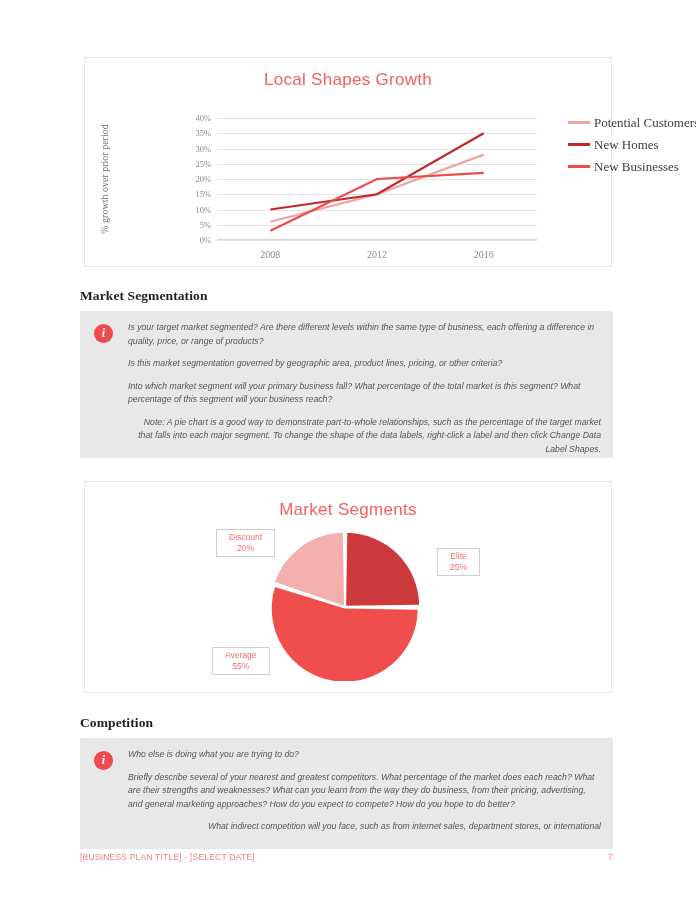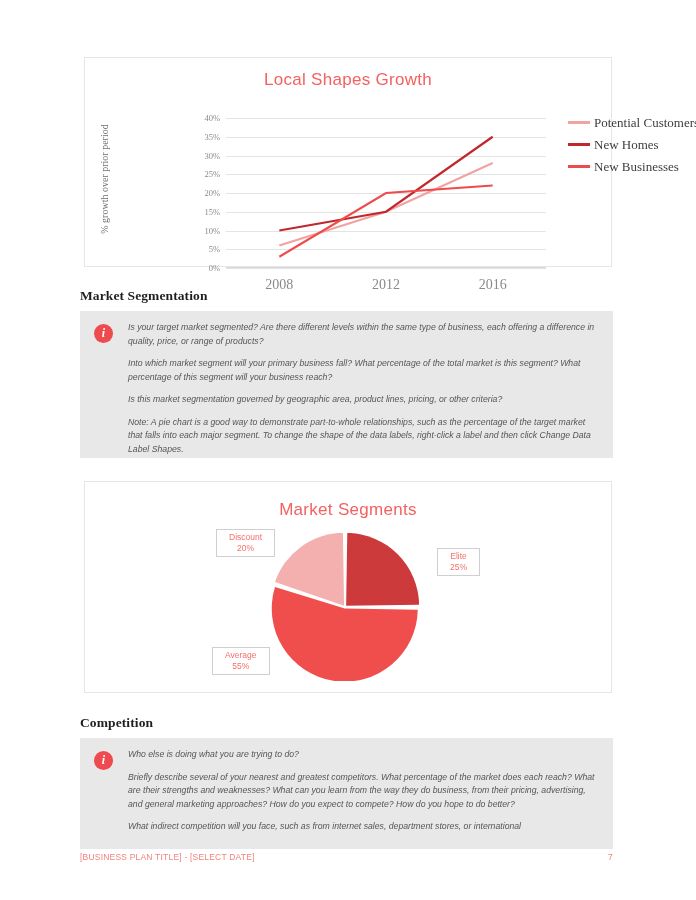--- a/index.html
+++ b/index.html
@@ -39,22 +39,22 @@
     font-weight: normal;
     letter-spacing: 0.3px;
   }
 
   
   #line-chart { left: 84px; top: 57px; width: 528px; height: 210px; }
   #line-chart .chart-title { top: 12px; font-size: 17px; }
 
   .plot {
     position: absolute;
-    left: 141px; top: 60px;
-    width: 320px; height: 150px;
+    left: 132px; top: 60px;
+    width: 320px; height: 122px;
   }
   .gridline {
     position: absolute;
     left: 0; right: 0;
     height: 1px;
     background: #e4e4e4;
   }
   .ytick {
     position: absolute;
     right: 100%;
@@ -64,21 +64,21 @@
     font-size: 8.5px;
     color: #8a8a8a;
     white-space: nowrap;
   }
   .xtick {
     position: absolute;
     top: 100%;
     margin-top: 9px;
     transform: translateX(-50%);
     font-family: "Liberation Serif", serif;
-    font-size: 14px;
+    font-size: 10px;
     color: #8a8a8a;
     white-space: nowrap;
     text-align: right;
   }
   .axis-title-y {
     position: absolute;
     left: 14px;
     top: 60px;
     width: 122px;
     height: 12px;
@@ -170,21 +170,21 @@
     text-align: center;
   }
   .callout p {
     margin: 0 0 9px 0;
     font-family: "Liberation Sans", sans-serif;
     font-style: italic;
     font-size: 8.7px;
     line-height: 13.5px;
     color: #55565a;
   }
-  .callout p:last-child { margin-bottom: 0; }
+  .callout p:last-child { margin-bottom: 0; text-align: right; }
 
   
   #pie-chart { left: 84px; top: 481px; width: 528px; height: 212px; }
   #pie-chart .chart-title { top: 18px; font-size: 17px; }
 
   .pie-wrap {
     position: absolute;
     left: 186px;
     top: 51px;
     width: 148px;
@@ -295,22 +295,22 @@
         <span class="legend-label">New Businesses</span>
       </div>
     </div>
   </div>
 
   <div class="section-heading" style="top:288px">Market Segmentation</div>
 
   <div class="callout" style="top:311px; height:147px">
     <div class="info-icon">i</div>
     <p>Is your target market segmented? Are there different levels within the same type of business, each offering a difference in quality, price, or range of products?</p>
+    <p>Is this market segmentation governed by geographic area, product lines, pricing, or other criteria?</p>
     <p>Into which market segment will your primary business fall? What percentage of the total market is this segment? What percentage of this segment will your business reach?</p>
-    <p>Is this market segmentation governed by geographic area, product lines, pricing, or other criteria?</p>
     <p>Note: A pie chart is a good way to demonstrate part-to-whole relationships, such as the percentage of the target market that falls into each major segment. To change the shape of the data labels, right-click a label and then click Change Data Label Shapes.</p>
   </div>
 
   <div class="chart-frame" id="pie-chart">
     <div class="chart-title">Market Segments</div>
 
     <div class="pie-wrap">
       <svg class="pie-svg" id="pie-svg" viewBox="0 0 148 148">
         <defs>
           <pattern id="dots" width="4" height="4" patternUnits="userSpaceOnUse">

